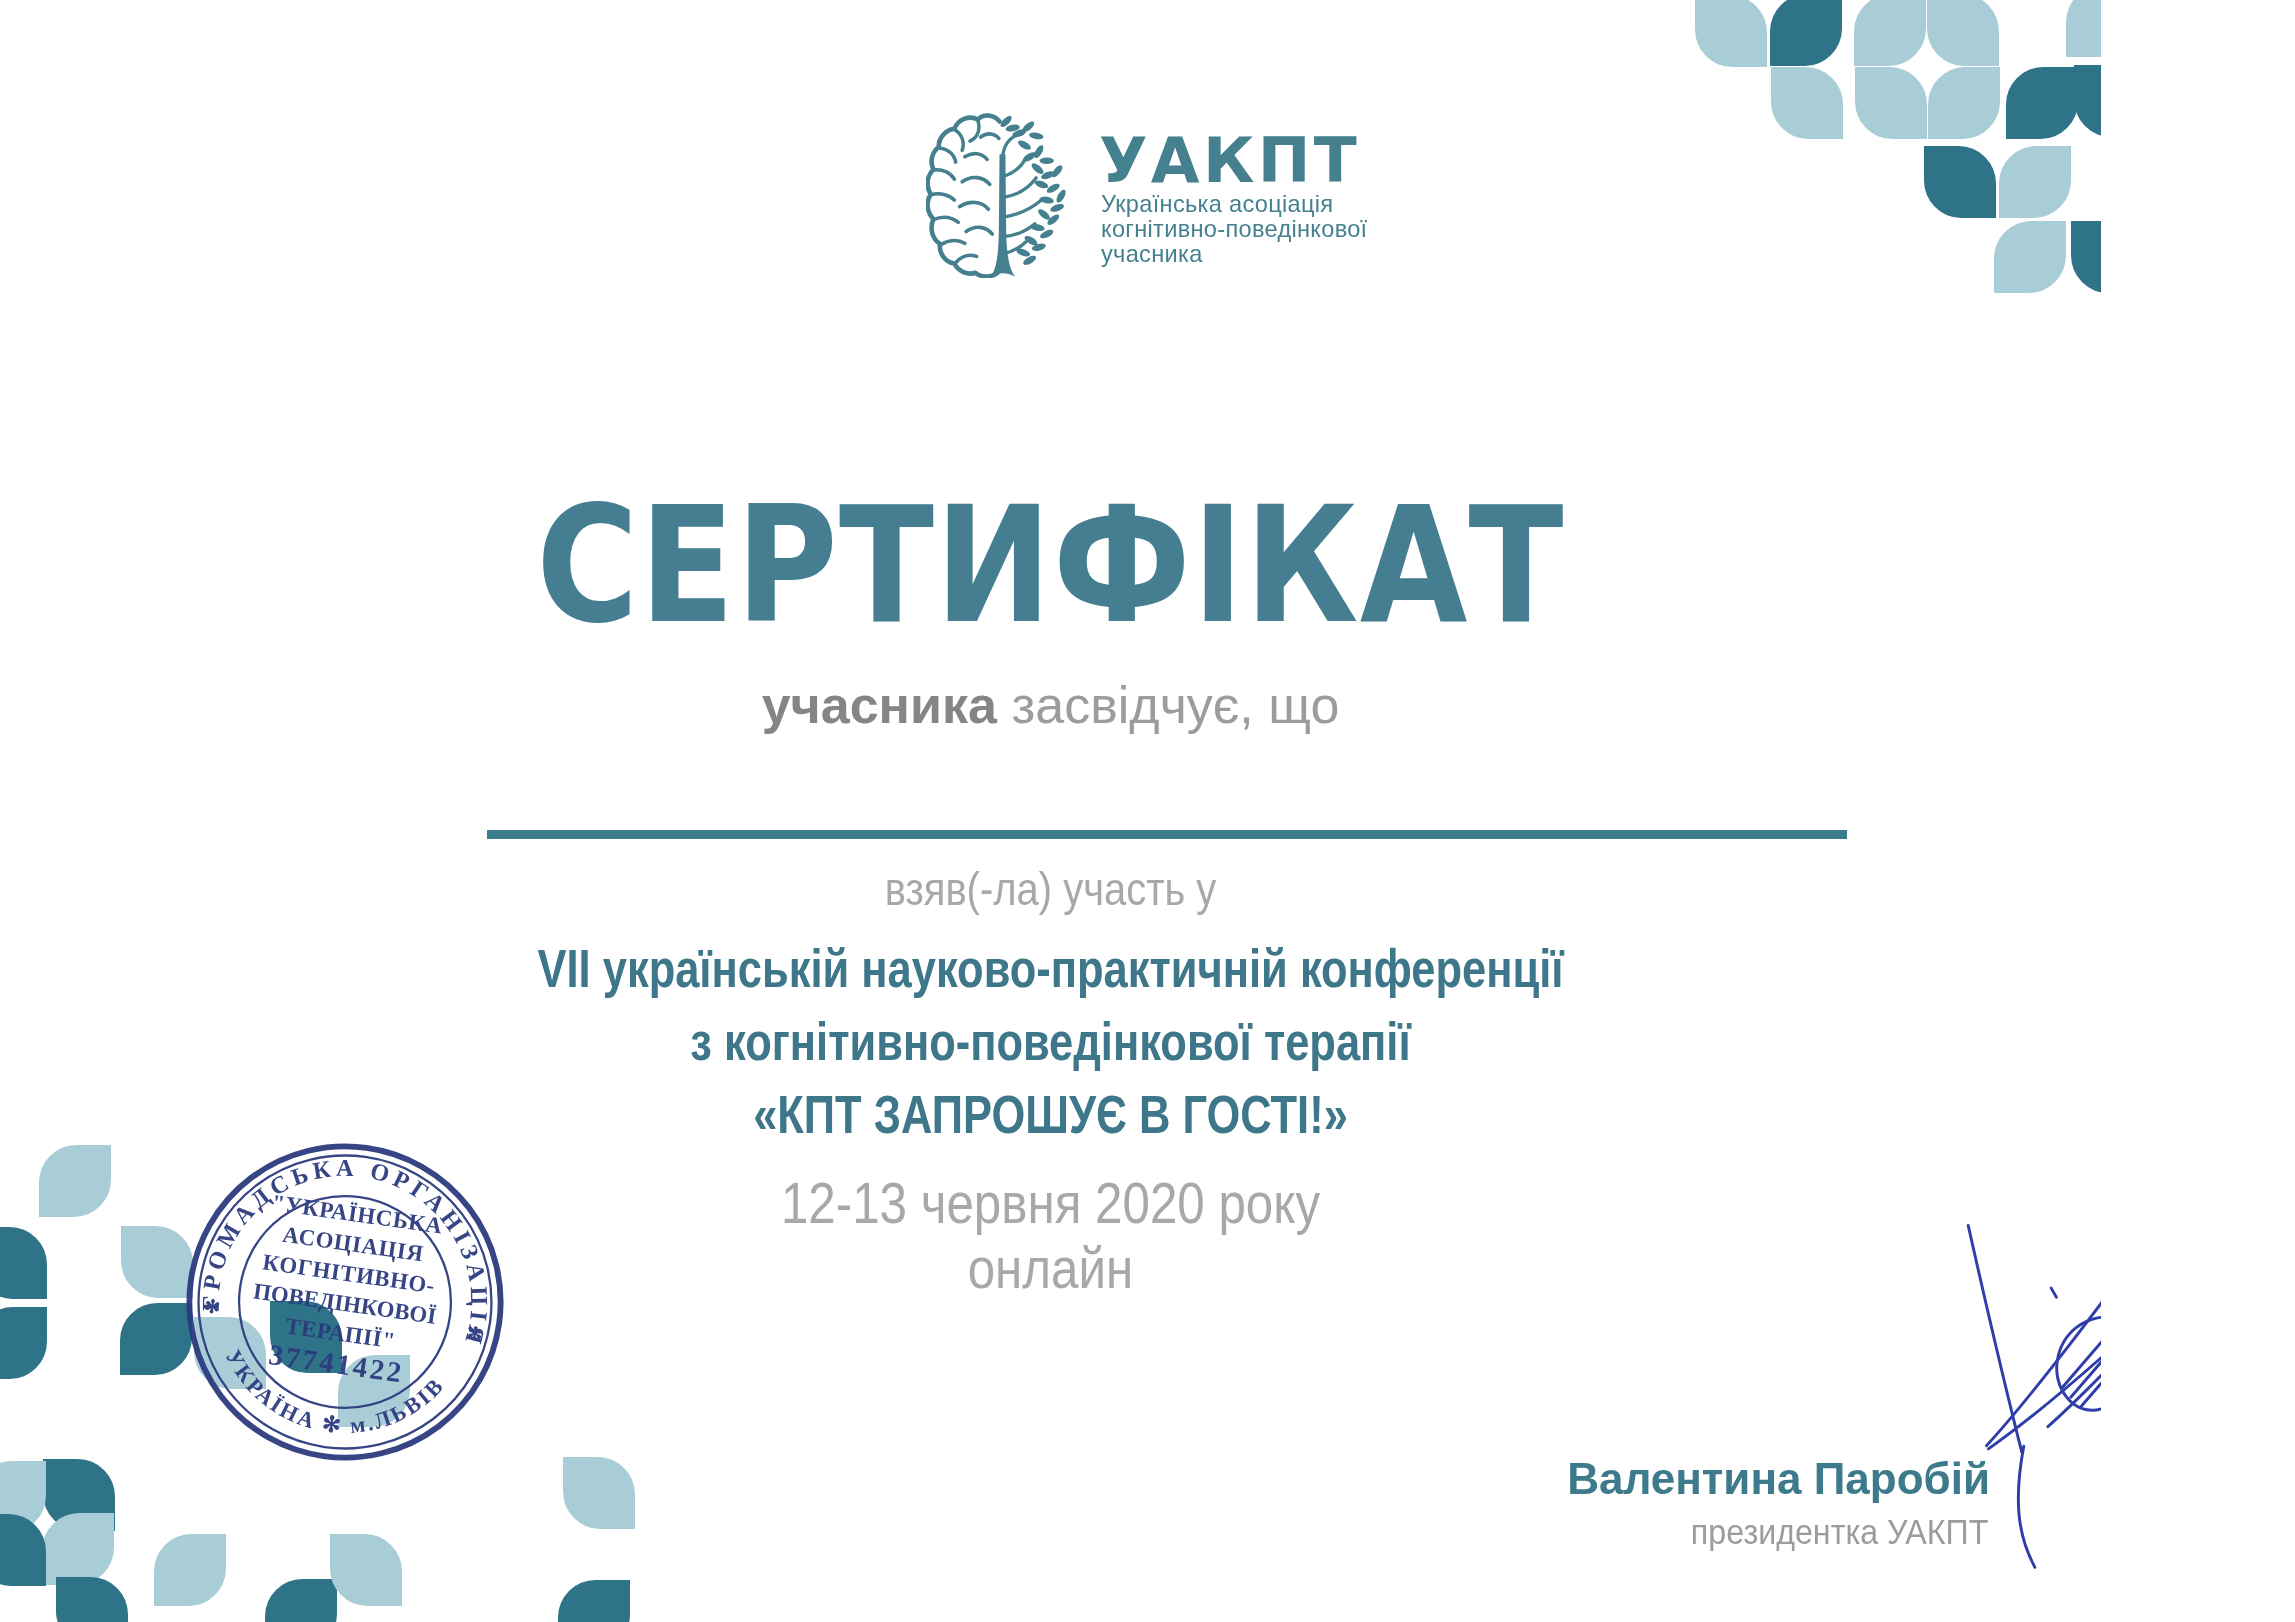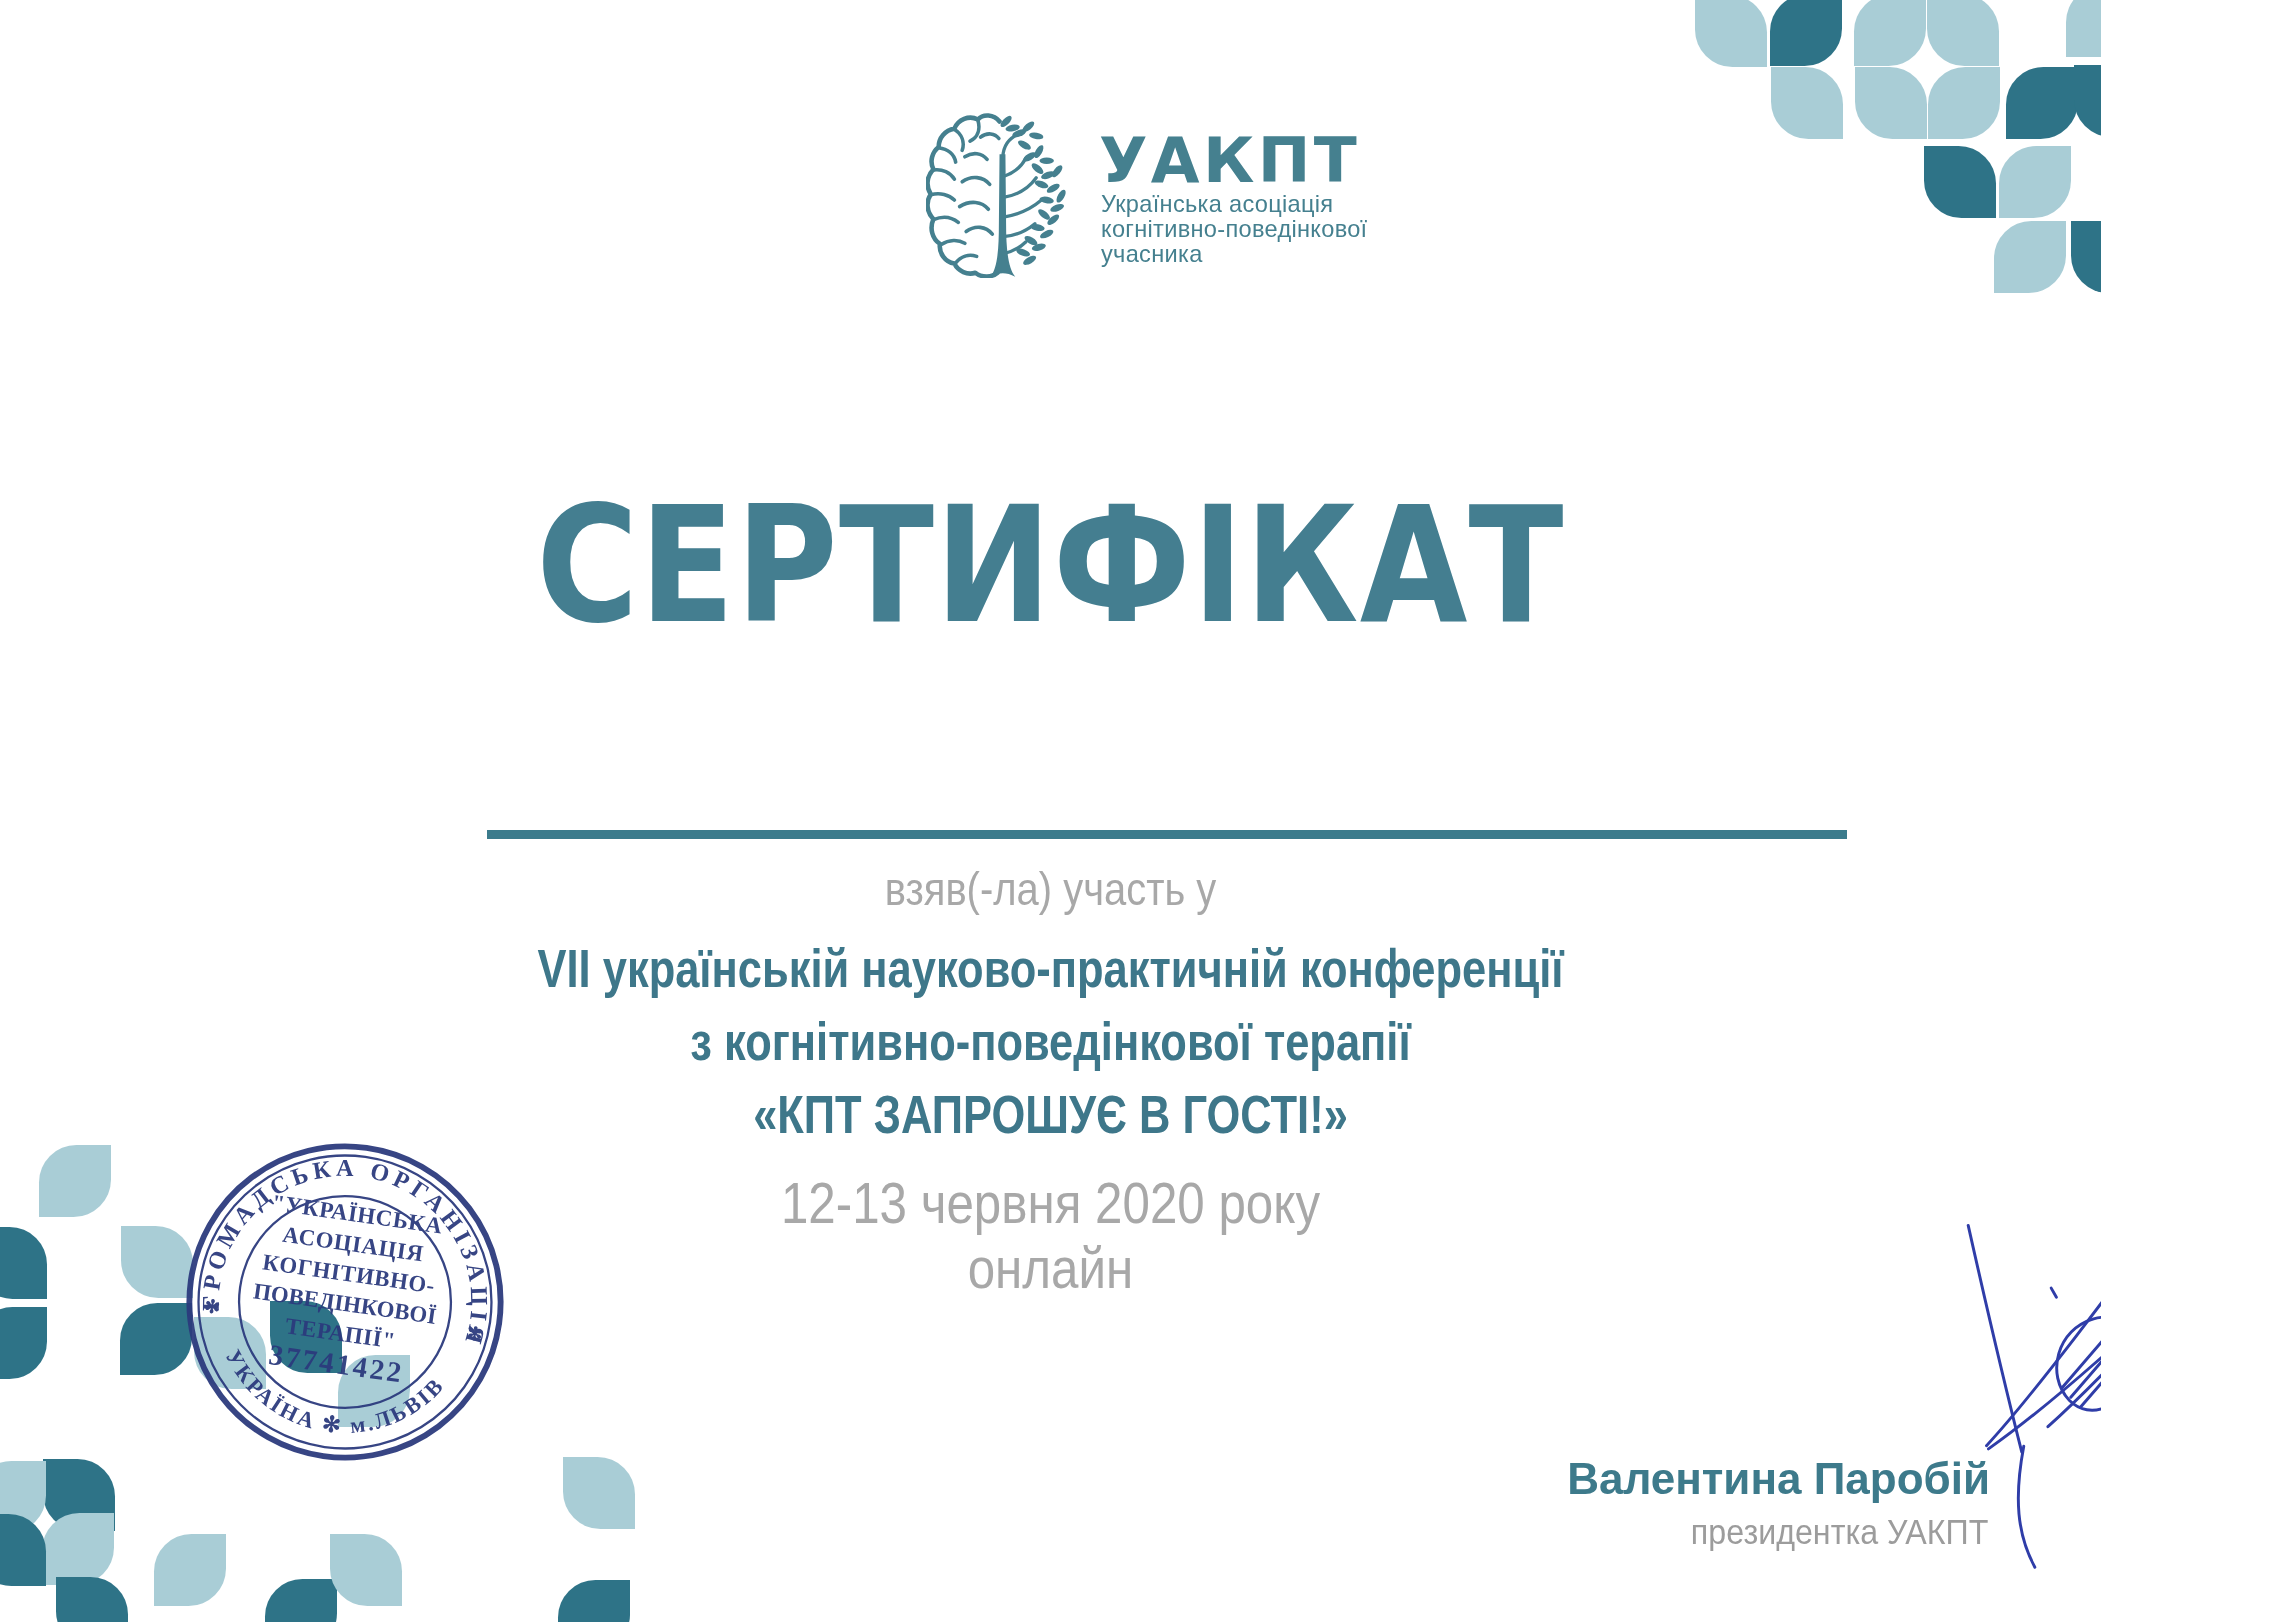--- a/index.html
+++ b/index.html
@@ -153,20 +153,24 @@
   </svg>
   <div class="logo-abbr">УАКПТ</div>
   <div class="logo-name">
     <div>Українська асоціація</div>
     <div>когнітивно-поведінкової</div>
     <div>учасника</div>
   </div>
 
   <div class="abs centered cert-title">СЕРТИФІКАТ</div>
 
+  <div class="abs centered cert-subtitle">
+    <span class="b">учасника</span>
+    <span>засвідчує, що</span>
+  </div>
 
   <div class="abs name-rule"></div>
 
   <div class="abs centered participation">взяв(-ла) участь у</div>
 
   <div class="abs centered event">
     <div class="line">VII українській науково-практичній конференції</div>
     <div class="line">з когнітивно-поведінкової терапії</div>
     <div class="line">«КПТ ЗАПРОШУЄ В ГОСТІ!»</div>
   </div>

